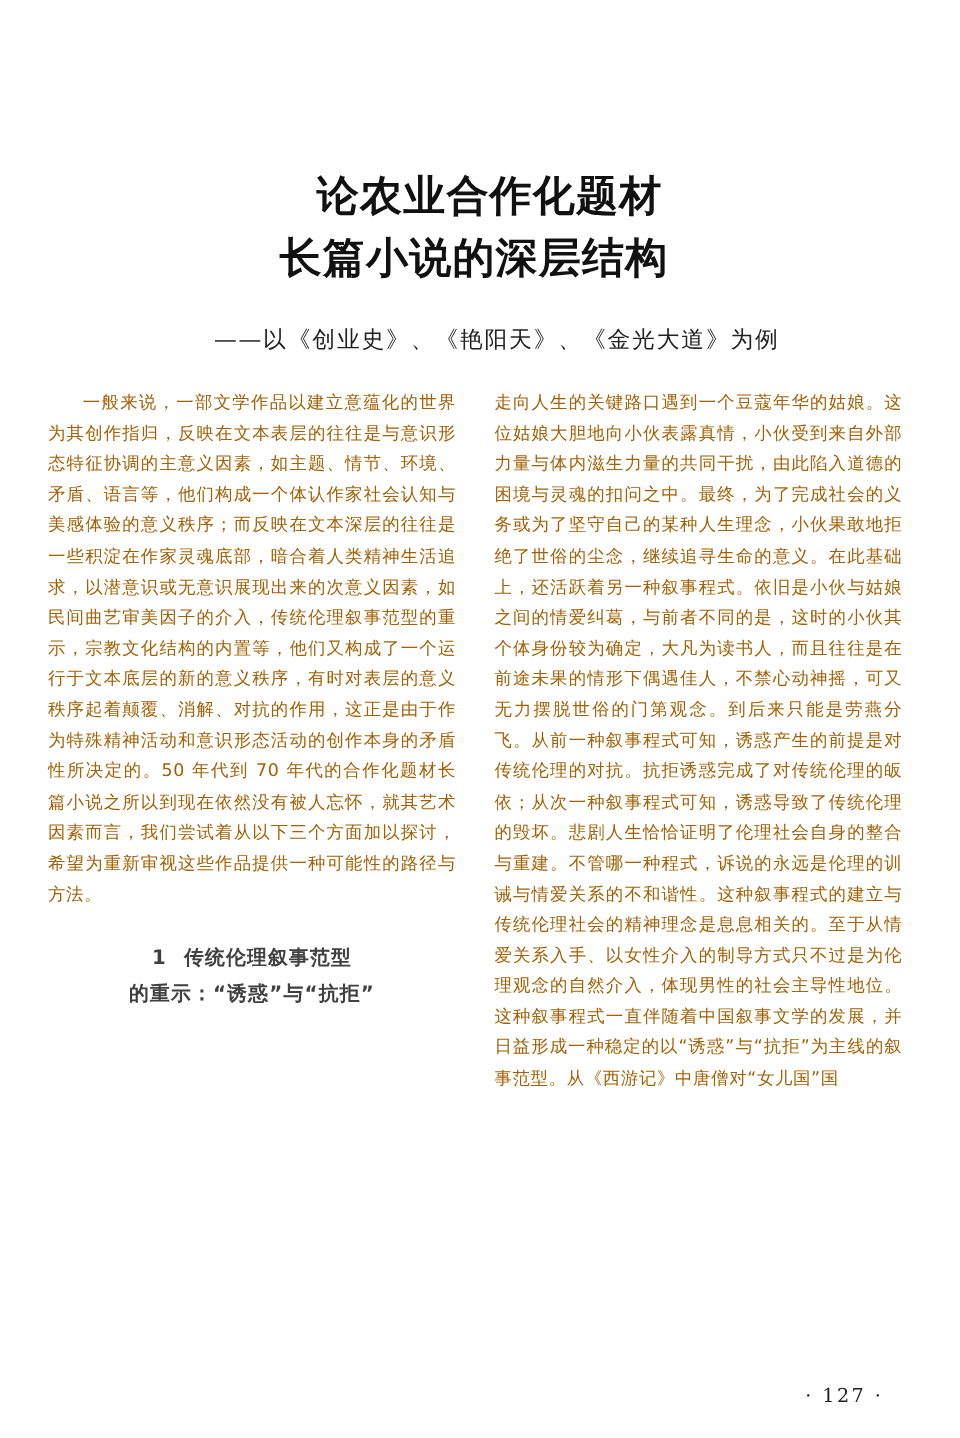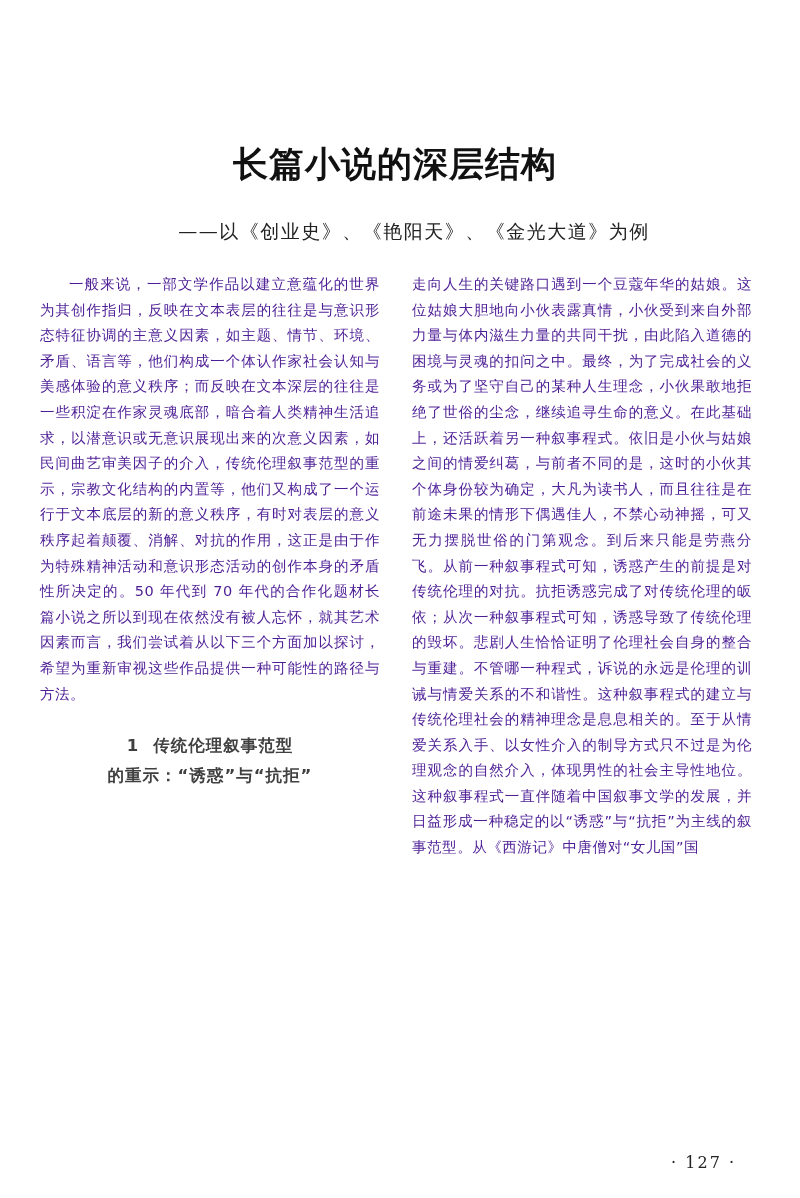--- a/index.html
+++ b/index.html
@@ -102,21 +102,21 @@
     width: 340px;
     flex: 0 0 340px;
   }
   .para {
     font-family: "DejaVu Sans", "Liberation Sans", sans-serif;
     font-size: 14.5px;
     line-height: 25.6px;
     letter-spacing: .55px;
     text-align: justify;
     text-justify: inter-character;
-    color: #4c1d95;
+    color: #a16207;
     margin: 0;
   }
   .para.indent { text-indent: 2em; }
   .section-head {
     text-align: center;
     font-family: "DejaVu Sans", "Liberation Sans", sans-serif;
     font-weight: bold;
     font-size: 16.5px;
     line-height: 30px;
     letter-spacing: 1px;
@@ -138,20 +138,21 @@
 </style>
 </head>
 <body>
 
 <div id="page">
 
 
   <div id="content">
 
     <div class="title-block">
+      <div class="title-line title-line-1">论农业合作化题材</div>
       <div class="title-line title-line-2">长篇小说的深层结构</div>
       <div class="subtitle">——以《创业史》、《艳阳天》、《金光大道》为例</div>
     </div>
 
 
     <div class="columns">
 
       <div class="col">
         <p class="para indent">一般来说，一部文学作品以建立意蕴化的世界为其创作指归，反映在文本表层的往往是与意识形态特征协调的主意义因素，如主题、情节、环境、矛盾、语言等，他们构成一个体认作家社会认知与美感体验的意义秩序；而反映在文本深层的往往是一些积淀在作家灵魂底部，暗合着人类精神生活追求，以潜意识或无意识展现出来的次意义因素，如民间曲艺审美因子的介入，传统伦理叙事范型的重示，宗教文化结构的内置等，他们又构成了一个运行于文本底层的新的意义秩序，有时对表层的意义秩序起着颠覆、消解、对抗的作用，这正是由于作为特殊精神活动和意识形态活动的创作本身的矛盾性所决定的。50 年代到 70 年代的合作化题材长篇小说之所以到现在依然没有被人忘怀，就其艺术因素而言，我们尝试着从以下三个方面加以探讨，希望为重新审视这些作品提供一种可能性的路径与方法。</p>
 

